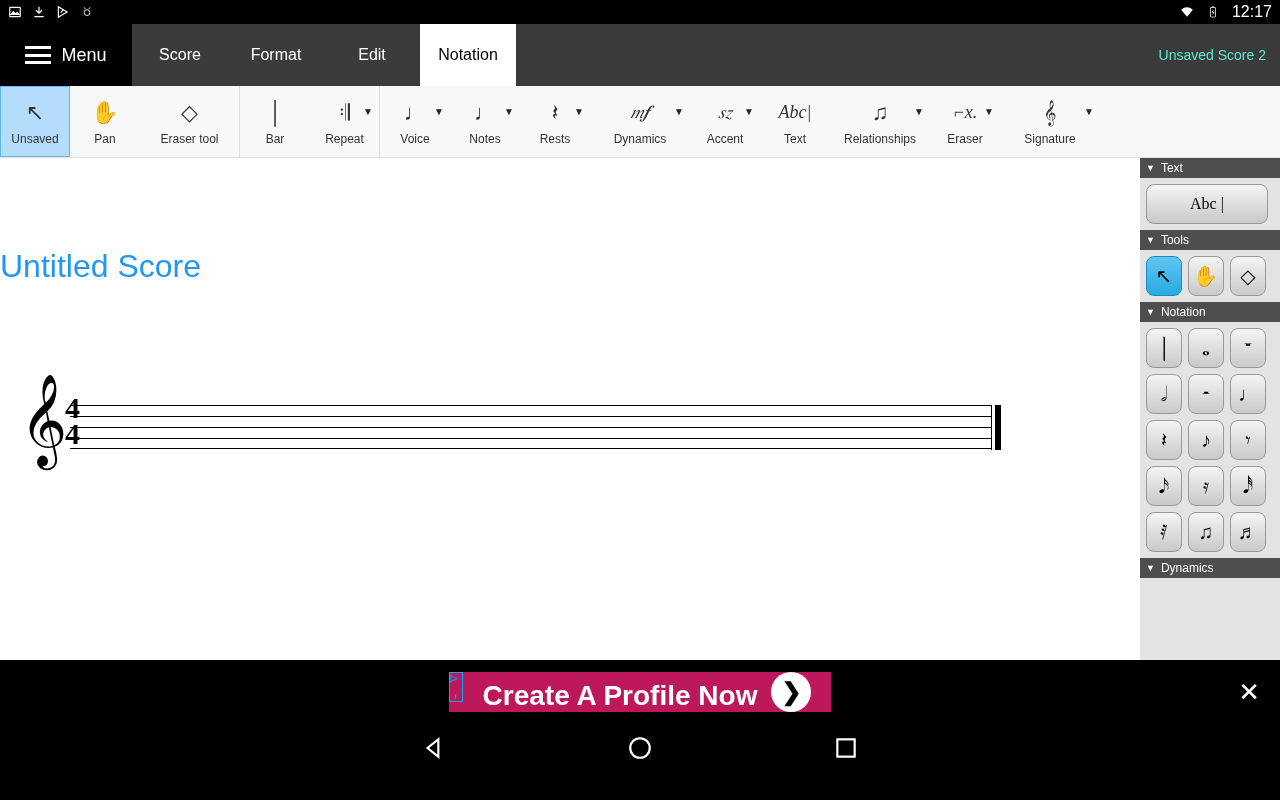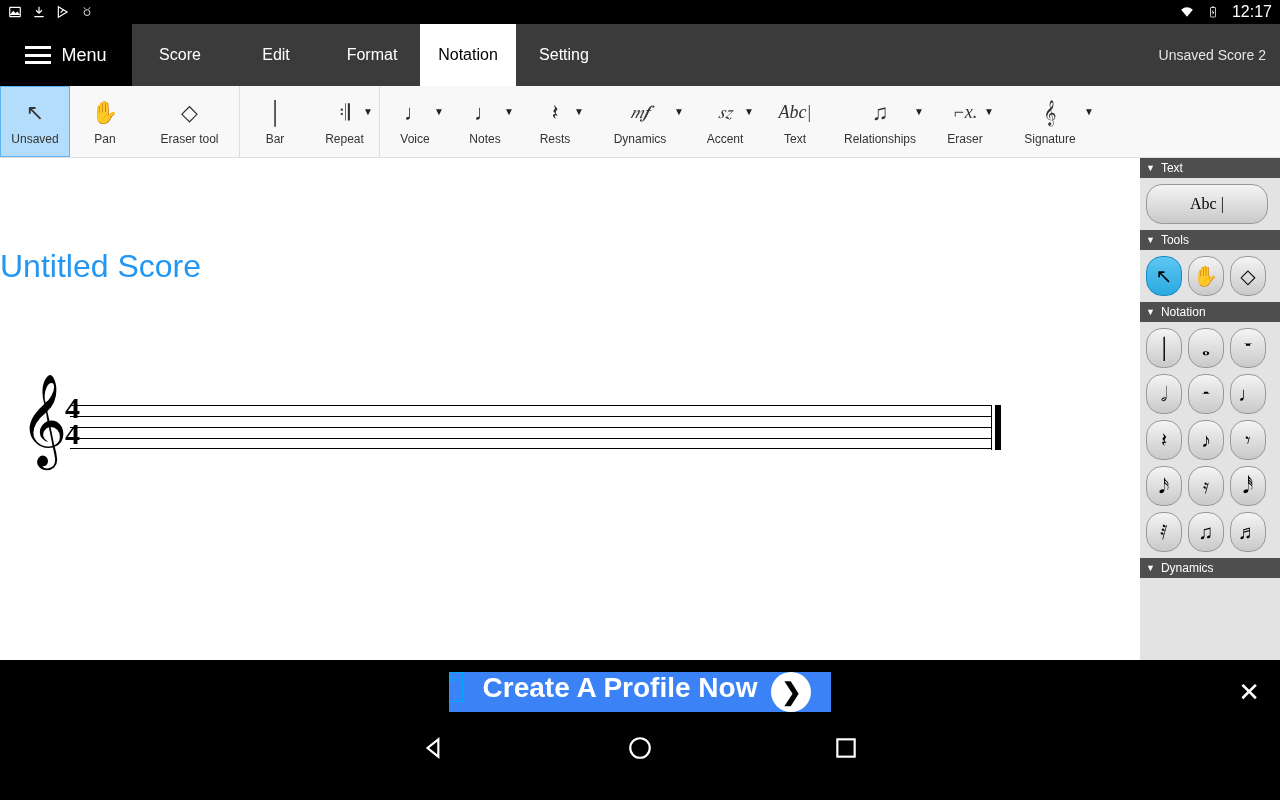--- a/index.html
+++ b/index.html
@@ -9,21 +9,21 @@
   .status-left { display: flex; gap: 10px; align-items: center; }
   .status-right { margin-left: auto; display: flex; gap: 12px; align-items: center; }
   .status-icon { width: 14px; height: 14px; display: inline-flex; align-items: center; justify-content: center; }
 
   .menu-bar { height: 62px; background: #3b3b3b; display: flex; align-items: stretch; color: #fff; }
   .menu-btn { width: 132px; display: flex; align-items: center; justify-content: center; gap: 10px; background: #000; font-size: 18px; }
   .hamburger { width: 26px; height: 18px; display: flex; flex-direction: column; justify-content: space-between; }
   .hamburger span { height: 3px; background: #fff; display: block; }
   .tab { width: 96px; display: flex; align-items: center; justify-content: center; font-size: 16px; cursor: pointer; }
   .tab.active { background: #fff; color: #000; }
-  .doc-title { margin-left: auto; padding-right: 14px; color: #e5e5e5; font-size: 14px; display: flex; align-items: center; }
+  .doc-title { margin-left: auto; padding-right: 14px; color: #5eead4; font-size: 14px; display: flex; align-items: center; }
 
   .toolbar { height: 72px; background: #f8f8f8; border-bottom: 1px solid #e0e0e0; display: flex; overflow: hidden; }
   .tool {
     min-width: 70px; flex:0 0 auto; display: flex; flex-direction: column;
     align-items: center; justify-content: center; gap: 4px;
     padding: 4px 8px; cursor: pointer; position: relative;
     font-size: 12px; color: #333;
   }
   .tool.selected { background: #b4ddfb; border: 1px solid #5fb4f2; }
   .tool .icon { height: 30px; display: flex; align-items: center; justify-content: center; font-size: 22px; }
@@ -40,30 +40,30 @@
   .staff-lines div:last-child { border-bottom: 1.2px solid #000; }
   .clef { position: absolute; left: 20px; top: -20px; font-size: 80px; font-family: serif; }
   .timesig { position: absolute; left: 65px; top: 0px; font-family: serif; font-weight: bold; font-size: 30px; line-height: 26px; text-align:center; }
   .end-bar { position:absolute; right:-1px; top:10px; width:6px; height:45px; background:#000; border-left:2px solid #000; box-shadow:-3px 0 0 #fff, -4px 0 0 #000; }
 
   .side { width: 140px; background: #e3e3e3; overflow: hidden; display:flex; flex-direction:column; }
   .side-head { background: #4e4e4e; color: #fff; font-size: 12px; padding: 3px 6px; display: flex; align-items: center; gap: 6px; }
   .side-head .tri { font-size:9px; }
   .side-body { padding: 6px; display:flex; flex-wrap:wrap; gap:6px; }
   .side-btn {
-    width: 122px; height: 40px; border: 1px solid #999; border-radius: 16px;
+    width: 122px; height: 40px; border: 1px solid #999; border-radius: 8px;
     background: linear-gradient(#f4f4f4,#c9c9c9);
     display:flex; align-items:center; justify-content:center; font-size:16px;
     font-family: serif; cursor:pointer;
   }
   .side-btn.small { width: 36px; height: 40px; font-size: 20px; }
   .side-btn.selected { background: linear-gradient(#5ec6f2,#2aa9e0); border-color:#1a8cc4; }
 
   .ad-bar { height: 64px; background: #000; display: flex; align-items: center; justify-content: center; position: relative; }
-  .ad-content { background: #3b82f6; color: #fff; font-size: 28px; font-weight: bold; display: flex; align-items: flex-start; gap: 14px; padding: 0 20px; position:relative;}
+  .ad-content { background: #be185d; color: #fff; font-size: 28px; font-weight: bold; display: flex; align-items: flex-end; gap: 14px; padding: 0 20px; position:relative;}
   .ad-badge { position:absolute; left:0; top:0; width:14px; height:30px; border:1px solid #0af; display:flex; flex-direction:column; justify-content:space-between; }
   .ad-badge::before{content:"▷"; font-size:9px; color:#0af; padding-left:1px;}
   .ad-badge::after{content:"i"; font-size:8px; color:#0af; text-align:center;}
   .ad-arrow { width: 40px; height: 40px; border-radius: 50%; background: #fff; color: #000; display:flex; align-items:center; justify-content:center; font-size: 24px; font-weight:bold;}
   .ad-close { position:absolute; right: 20px; color: #fff; font-size: 26px; cursor:pointer; }
 
   .nav-bar { height: 52px; background: #000; display: flex; align-items: center; justify-content: center; gap: 180px; color:#fff; }
   .nav-item svg { width: 26px; height: 26px; }
 </style>
 </head>
@@ -115,24 +115,23 @@
 <div class="menu-bar">
   <div class="menu-btn">
     <div class="hamburger">
         <span></span>
         <span></span>
         <span></span>
       </div>
     <span>Menu</span>
   </div>
   <div class="tab">Score</div>
+  <div class="tab">Format</div>
   <div class="tab">Edit</div>
-  <div class="tab">Format</div>
   <div class="tab active">Notation</div>
-  <div class="tab">Setting</div>
   <div class="doc-title">Unsaved Score 2</div>
 </div>
 
 <div class="toolbar" id="toolbar">
     <div class="tool selected">
       <div class="icon" style="font-family:serif;">↖</div>
       <div>Unsaved</div>
     </div>
     <div class="tool">
       <div class="icon" style="font-family:serif;">✋</div>

